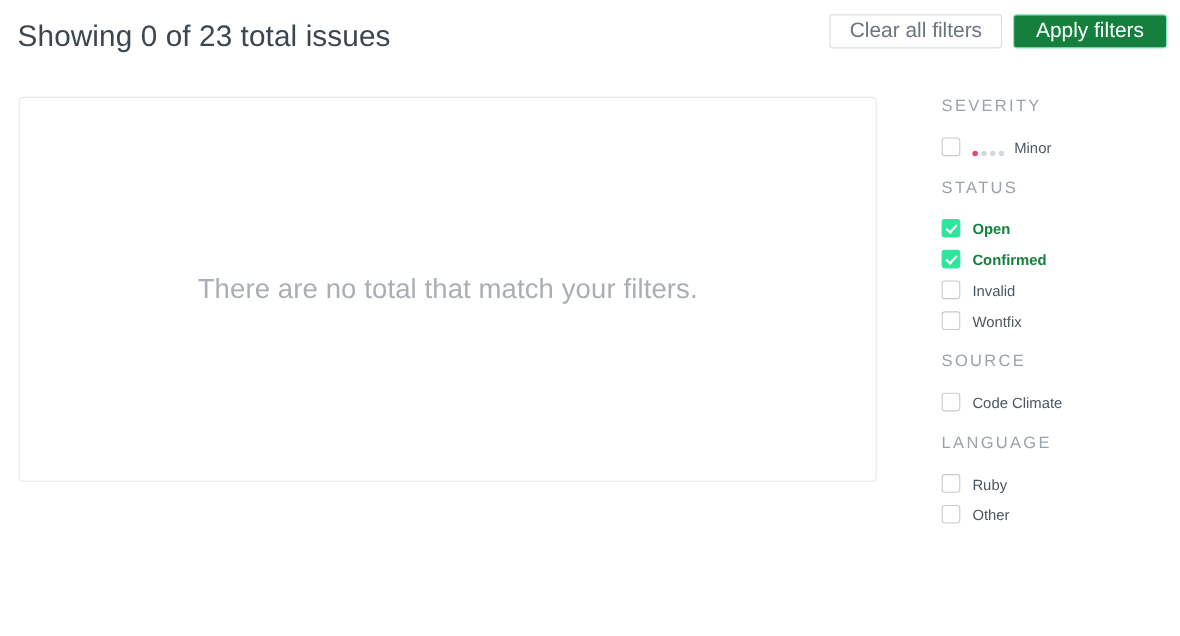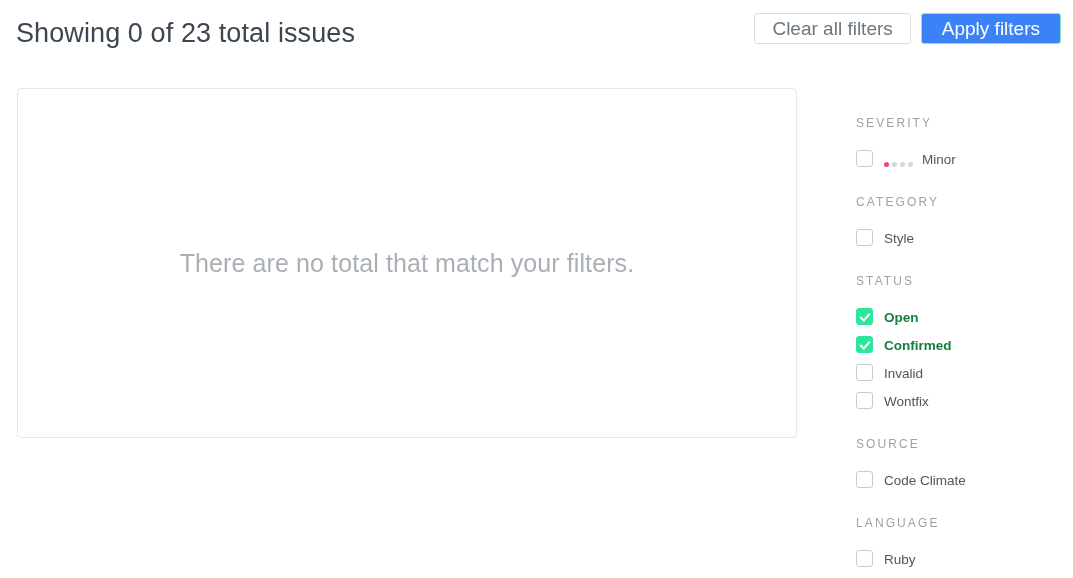--- a/index.html
+++ b/index.html
@@ -58,21 +58,21 @@
     justify-content: center;
   }
   .btn-secondary {
     background: #ffffff;
     border: 1px solid #dadee1;
     color: #6b7680;
     height: 31px;
     padding: 0 17px;
   }
   .btn-primary-disabled {
-    background: #3b82f6;
+    background: #15803d;
     border: 1px solid #8ae8c0;
     color: #ffffff;
     height: 31px;
     padding: 0 20px;
   }
 
   
   .content-panel {
     position: absolute;
     left: 17px;
@@ -96,27 +96,26 @@
   
   .filters {
     position: absolute;
     left: 856px;
     top: 88px;
     width: 210px;
   }
   .filter-group { margin-bottom: 20px; }
   .filter-group:last-child { margin-bottom: 0; }
   .group-title {
-    font-size: 12px;
+    font-size: 15px;
     color: #9aa3ab;
     letter-spacing: 2.1px;
     text-transform: uppercase;
     margin-bottom: 9px;
     font-weight: 400;
-    margin-top: 28px;
   }
   .filter-row {
     display: flex;
     align-items: flex-end;
     height: 28px;
   }
   .checkbox {
     width: 17px;
     height: 17px;
     min-width: 17px;
@@ -193,27 +192,20 @@
           <span class="severity-dots">
             <span class="dot on"></span>
             <span class="dot"></span>
             <span class="dot"></span>
             <span class="dot"></span>
           </span>
           <span class="filter-label">Minor</span>
         </div>
       </div>
       <div class="filter-group">
-        <div class="group-title">Category</div>
-        <div class="filter-row">
-          <span class="checkbox"></span>
-          <span class="filter-label">Style</span>
-        </div>
-      </div>
-      <div class="filter-group">
         <div class="group-title">Status</div>
         <div class="filter-row">
           <span class="checkbox checked"></span>
           <span class="filter-label bold">Open</span>
         </div>
         <div class="filter-row">
           <span class="checkbox checked"></span>
           <span class="filter-label bold">Confirmed</span>
         </div>
         <div class="filter-row">

